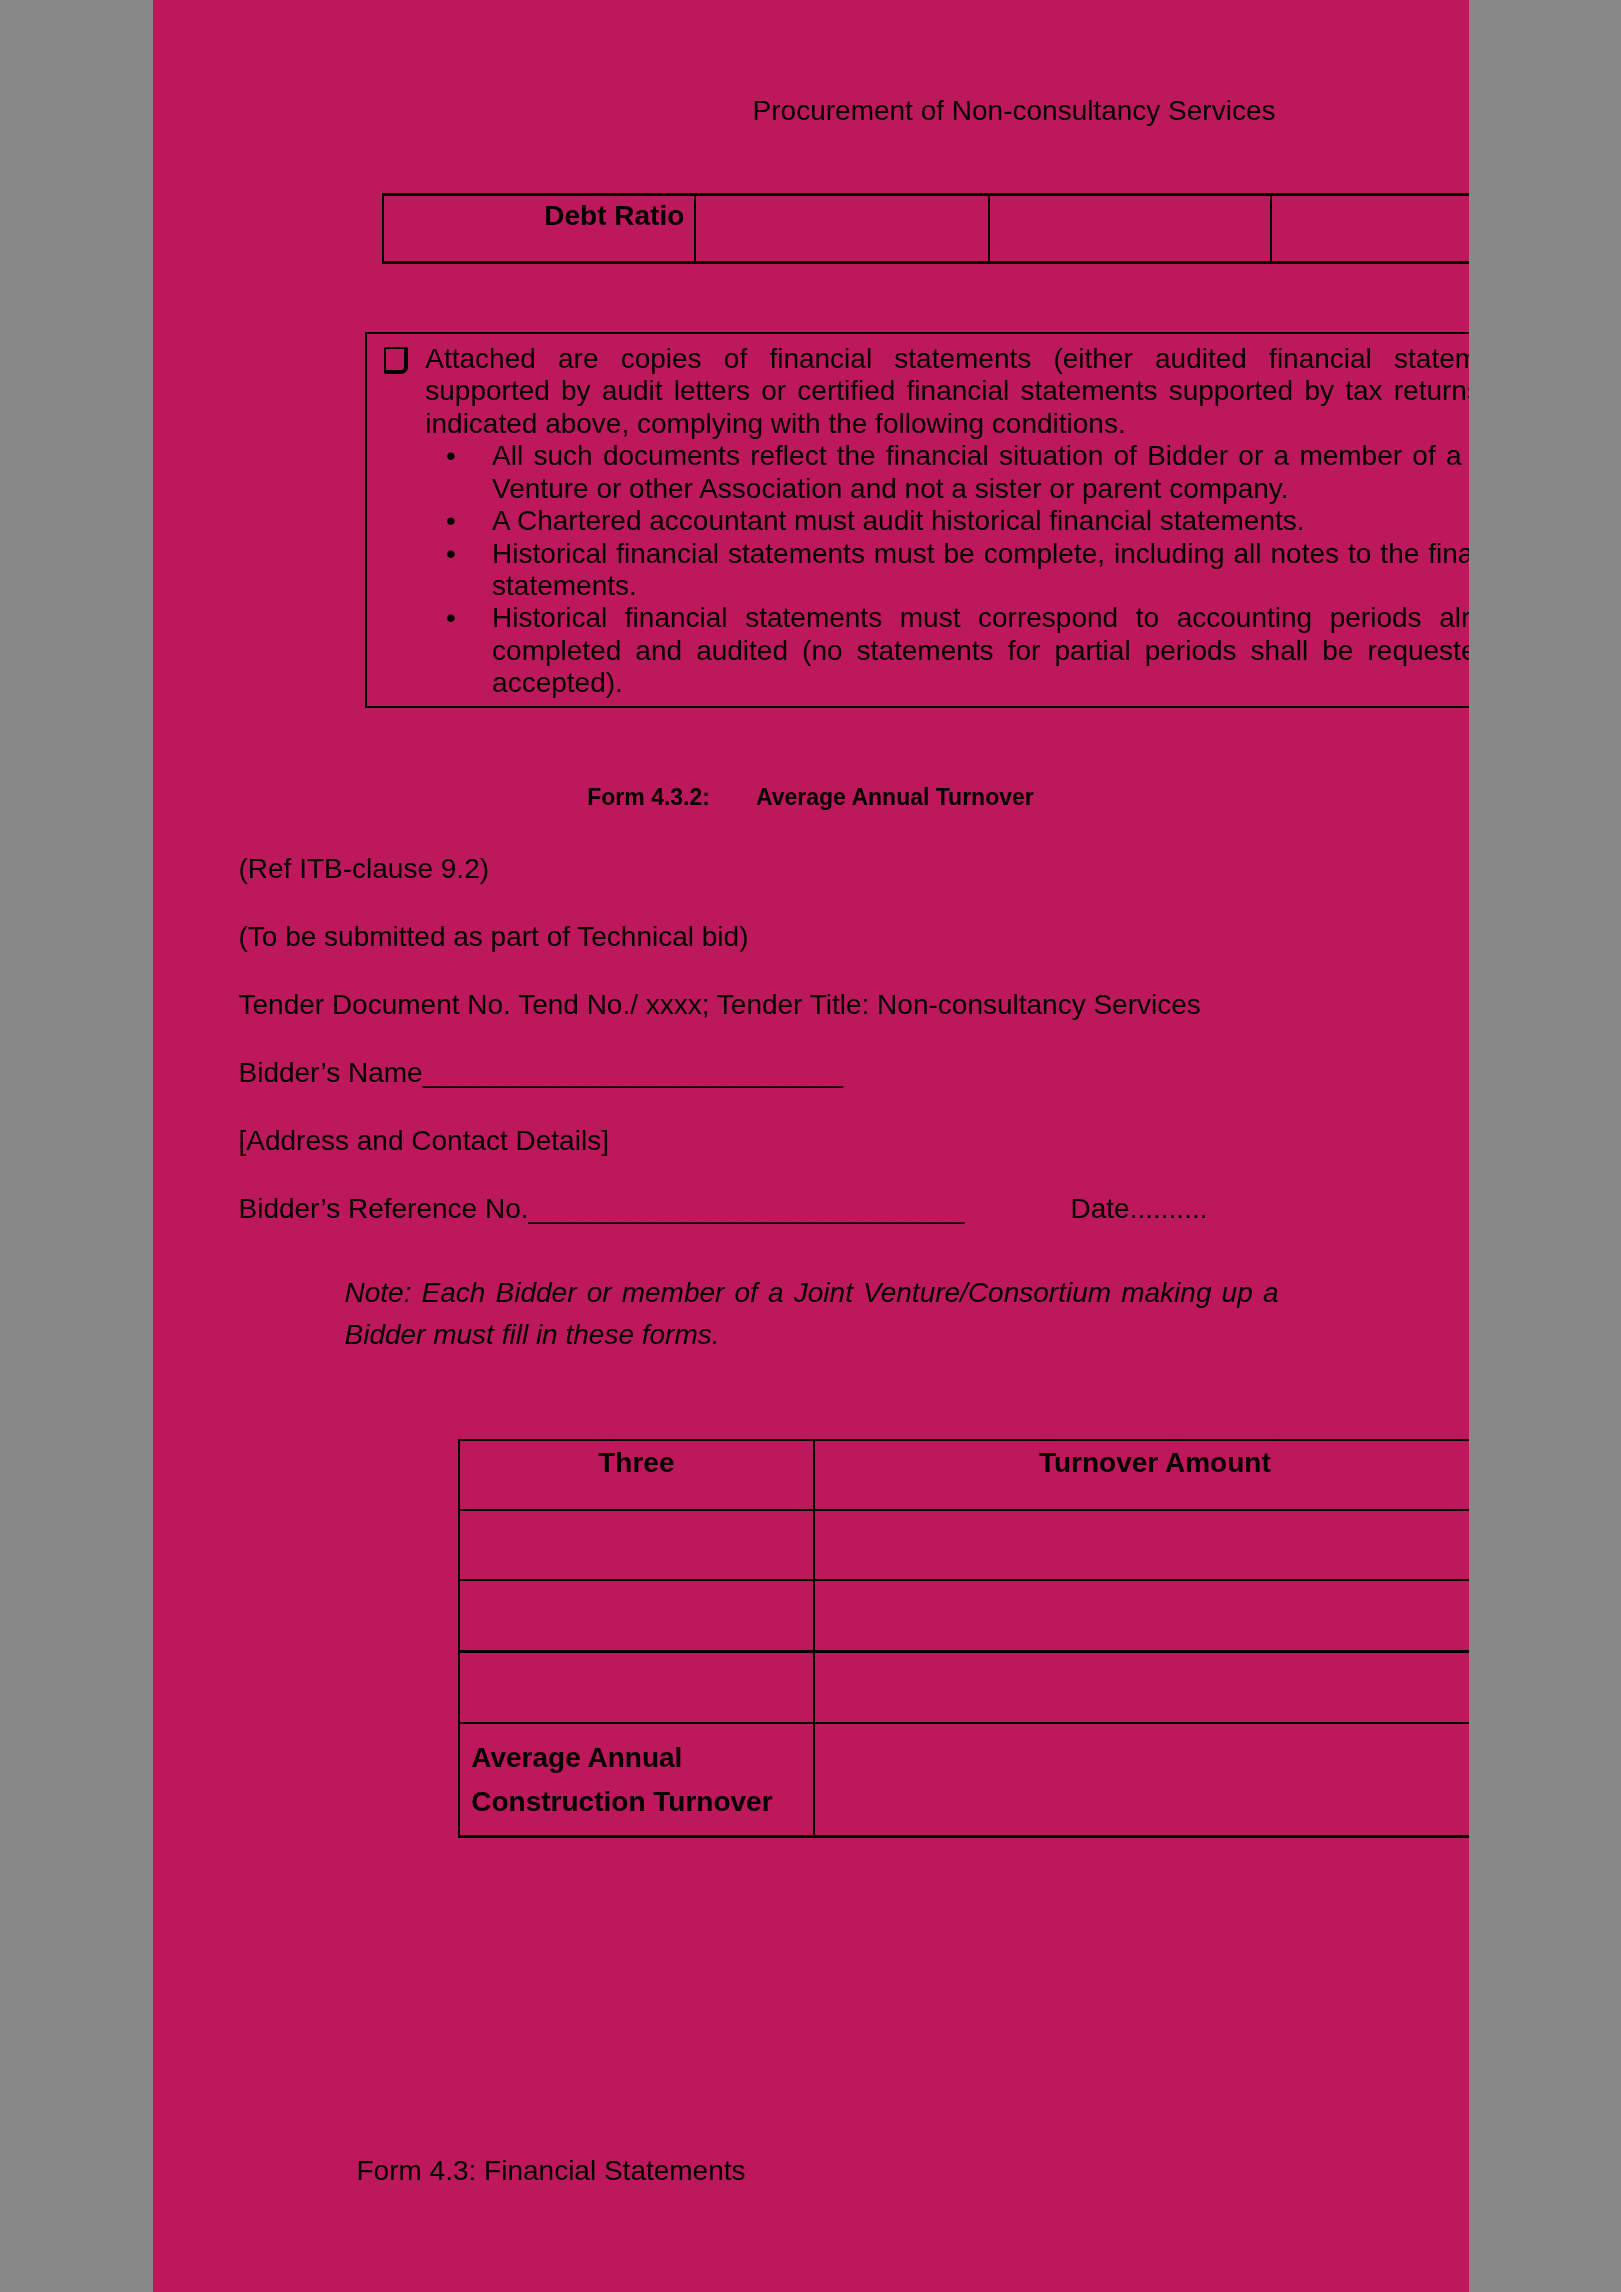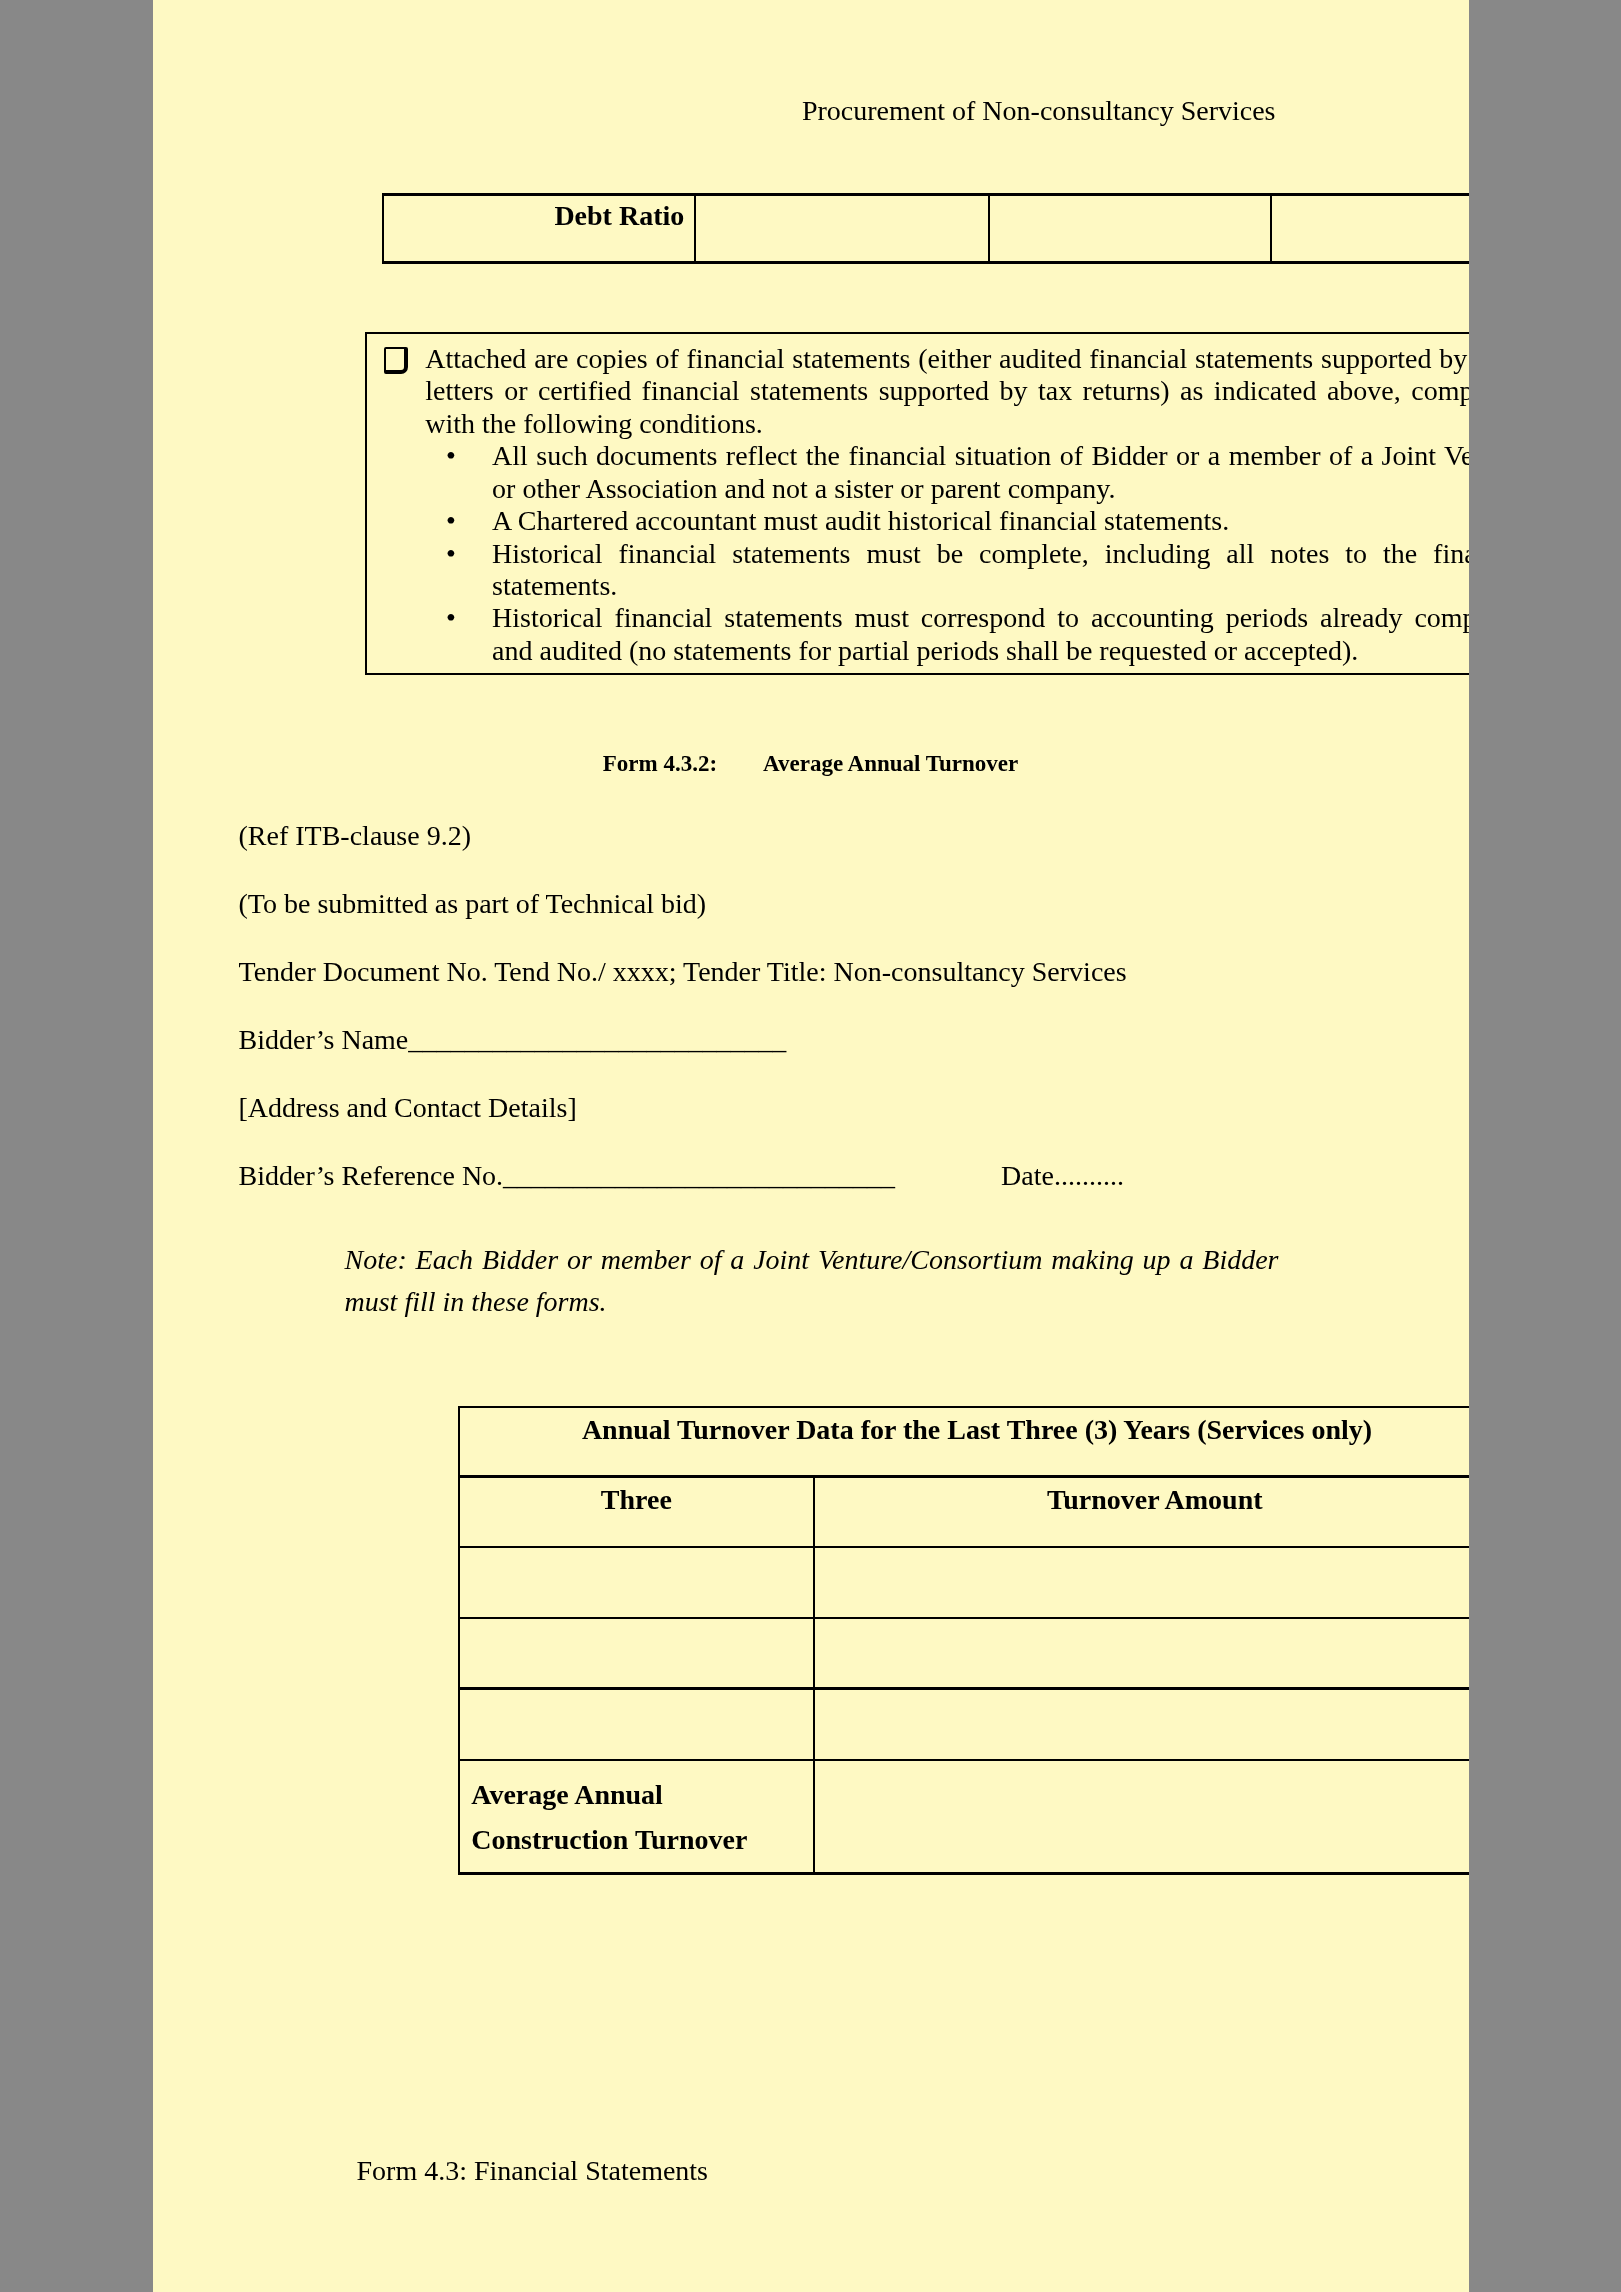--- a/index.html
+++ b/index.html
@@ -1,22 +1,22 @@
 <!DOCTYPE html>
 <html><head>
 <meta charset="utf-8">
 <style>
   html,body { margin:0; padding:0; background:#888; }
   .page {
     position:relative;
     width:1316px; height:2293px;
     margin:0 auto;
-    background:#fef9c3;
+    background:#be185d;
     color:#000;
-    font-family:Liberation Serif, serif;
+    font-family:Liberation Sans, sans-serif;
     overflow:hidden;
   }
 
   
   .header {
     padding-top:96px;
     margin-right:193px;
     text-align:right;
     font-size:28px;
     line-height:29px;
@@ -209,23 +209,20 @@
   <p class="bodyline"><span>Bidder’s Reference No.</span><span class="blank">____________________________</span><span class="date">Date..........</span></p>
 
   <p class="note">Note: Each Bidder or member of a Joint Venture/Consortium making up a Bidder must fill in these forms.</p>
 
   <table class="turnover-table">
     <colgroup>
         <col class="c1">
         <col class="c2">
       </colgroup>
     <tbody>
-        <tr>
-      <td colspan="2" class="t-title">Annual Turnover Data for the Last Three (3) Years (Services only)</td>
-    </tr>
     <tr>
       <td class="t-col">Three</td>
       <td class="t-col">Turnover Amount</td>
     </tr>
     <tr class="empty-r">
       <td></td>
       <td></td>
     </tr>
     <tr class="empty-r thick-bottom">
       <td></td>

